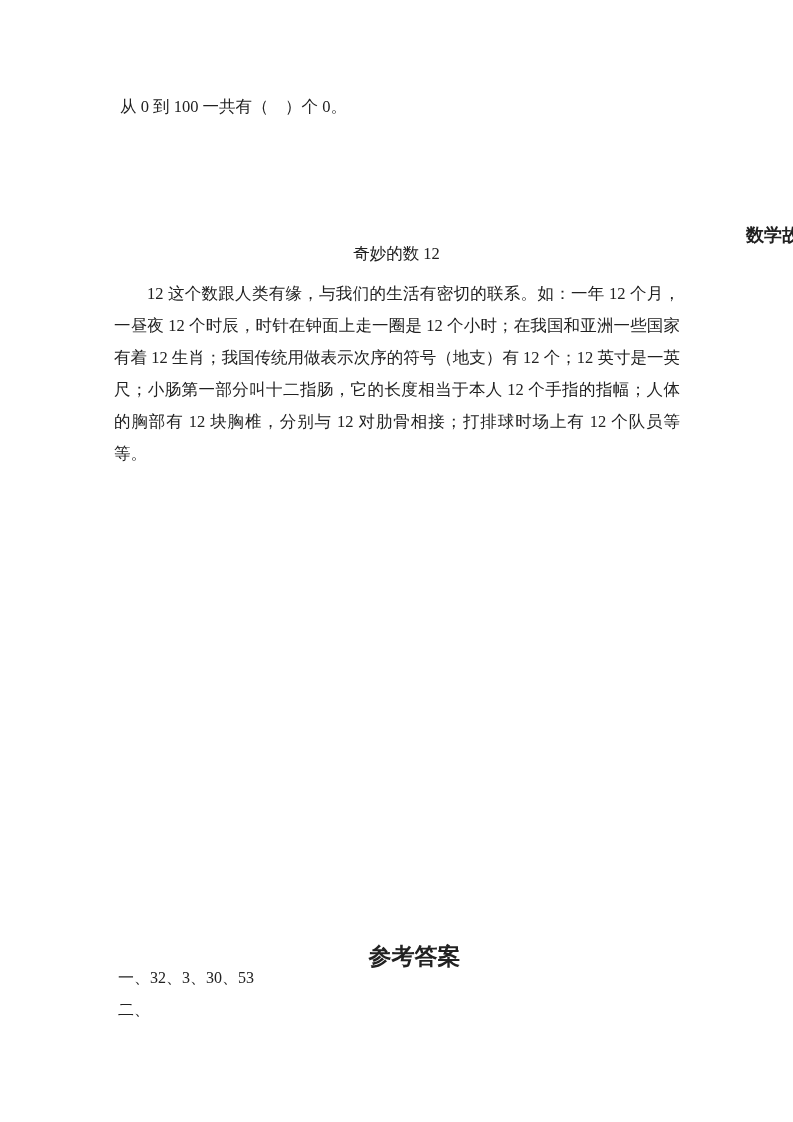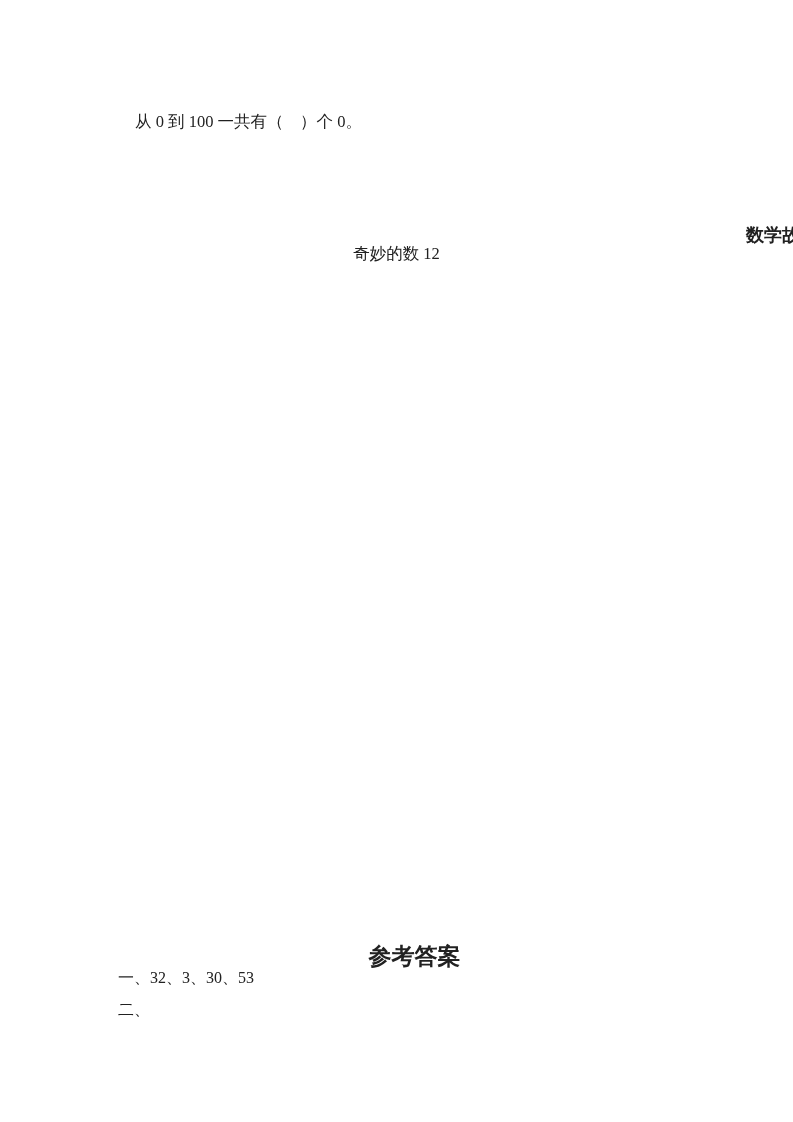--- a/index.html
+++ b/index.html
@@ -16,21 +16,21 @@
   .page{
     position:relative;
     width:793px;height:1122px;
     background:var(--page-bg);
     color:var(--text-color);
   }
   .q-line{
     position:absolute;
     left:120px;top:95px;
     font-size:16.5px;line-height:24px;
-    margin:15px;white-space:nowrap;
+    margin:0;white-space:nowrap;
   }
   .story-title{
     position:absolute;
     left:13px;top:211px;width:100%;
     text-align:right;
     font-size:18px;font-weight:bold;
     margin:12px;
   }
   .story-subtitle{
     position:absolute;
@@ -68,20 +68,21 @@
 <body>
 
 <div class="page">
 
   <p class="q-line">从 0 到 100 一共有（　）个 0。</p>
 
   <h2 class="story-title">数学故事</h2>
 
   <p class="story-subtitle">奇妙的数 12</p>
 
+  <p class="story-paragraph">12 这个数跟人类有缘，与我们的生活有密切的联系。如：一年 12 个月，一昼夜 12 个时辰，时针在钟面上走一圈是 12 个小时；在我国和亚洲一些国家有着 12 生肖；我国传统用做表示次序的符号（地支）有 12 个；12 英寸是一英尺；小肠第一部分叫十二指肠，它的长度相当于本人 12 个手指的指幅；人体的胸部有 12 块胸椎，分别与 12 对肋骨相接；打排球时场上有 12 个队员等等。</p>
 
   <h1 class="answers-title">参考答案</h1>
 
   <p class="answer-line answer-line-1">一、32、3、30、53</p>
 
   <p class="answer-line answer-line-2">二、</p>
 
 </div>
 
 </body></html>

